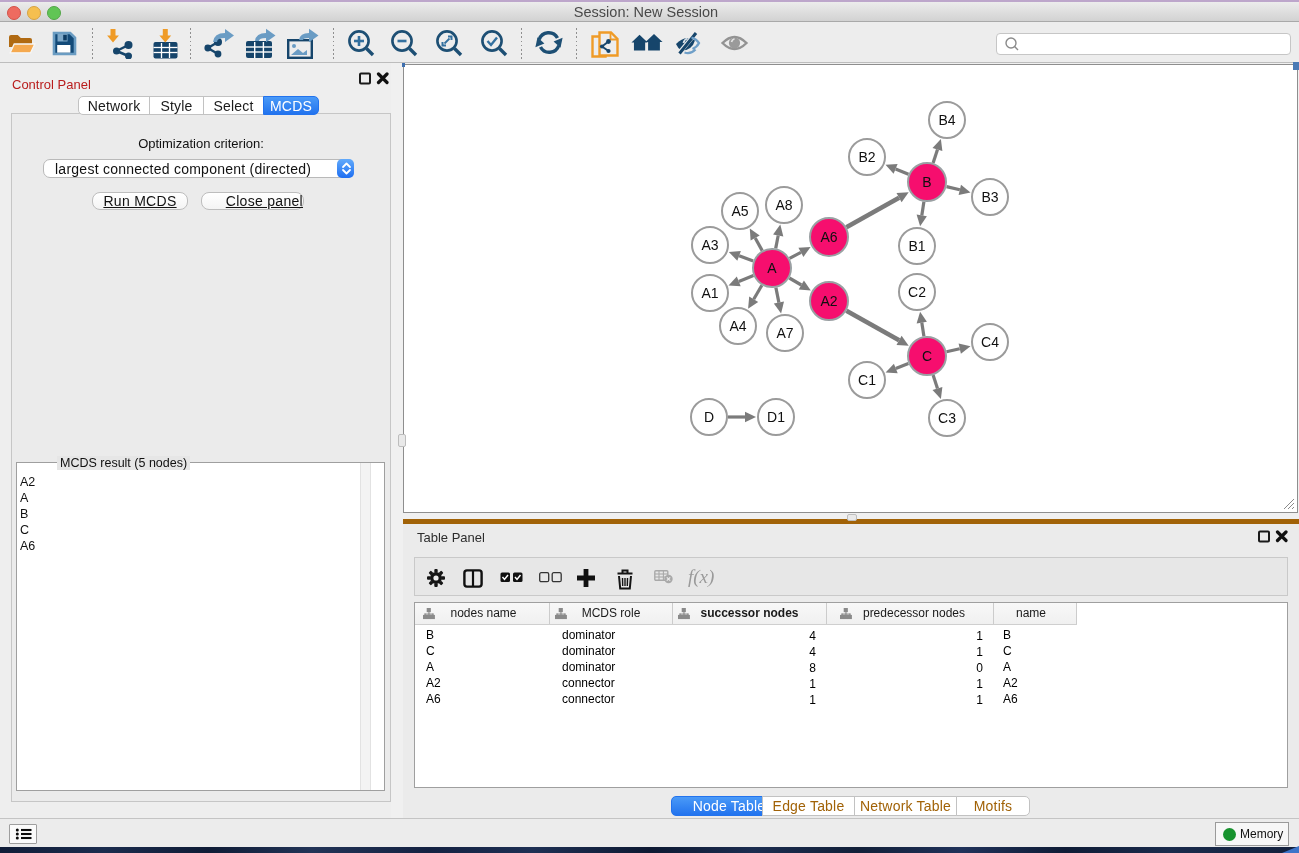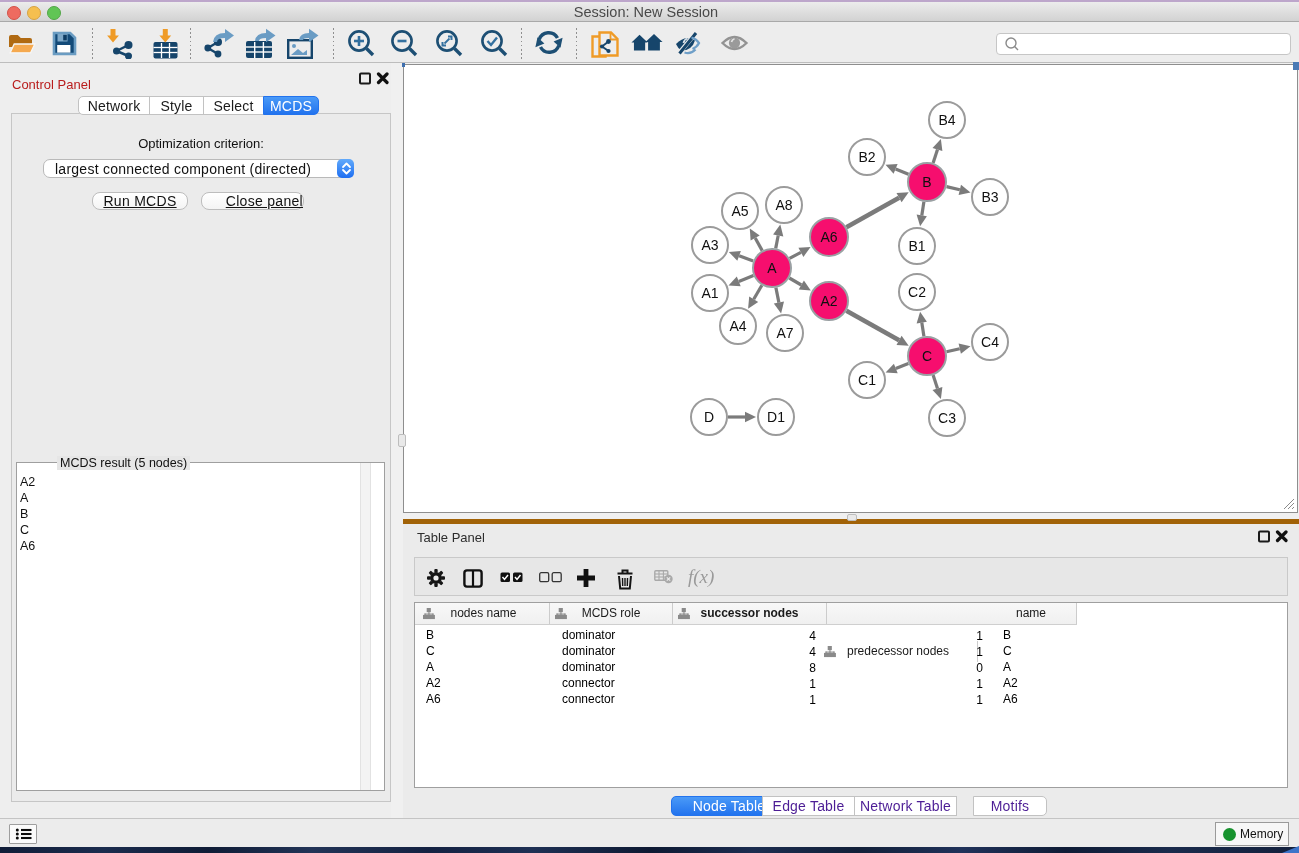--- a/index.html
+++ b/index.html
@@ -35,21 +35,21 @@
 #nettitle .title{width:100%;text-align:center;font-size:14.5px;color:#333;line-height:20px;}
 
 #tpanel{left:403px;top:519px;width:896px;height:299px;background:#ebebeb;border-top:5px solid #a16207;}
 #tpanel .ptitle{left:14px;top:6px;font-size:13px;color:#2d2d2d;position:absolute;}
 #ttoolbar{left:11px;top:33px;width:874px;height:39px;border:1px solid #c9c9c9;background:#e7e7e7;box-sizing:border-box;position:absolute;}
 #ttable{left:11px;top:78px;width:874px;height:186px;background:#fff;border:1px solid #9f9f9f;box-sizing:border-box;position:absolute;}
 #thead{position:absolute;left:0;top:0;width:662px;height:21px;background:linear-gradient(#f8f8f8,#f0f0f0);border-bottom:1px solid #cfcfcf;}
 .hcell{position:absolute;top:0;height:21px;border-right:1px solid #cccccc;box-sizing:border-box;}
 .hcell .lbl{position:absolute;width:100%;text-align:center;font-size:12px;color:#1a1a1a;line-height:21px;}
 .trow{position:absolute;font-size:12px;color:#000;height:16px;line-height:16px;}
-.seg2{position:absolute;height:20px;line-height:19px;font-size:14px;letter-spacing:0.2px;text-align:center;color:#4c1d95;background:#fff;border:1px solid #c2c2c2;box-sizing:border-box;}
+.seg2{position:absolute;height:20px;line-height:19px;font-size:14px;letter-spacing:0.2px;text-align:center;color:#a16207;background:#fff;border:1px solid #c2c2c2;box-sizing:border-box;}
 .seg2.sel{background:linear-gradient(#4a9af7,#2273ee);color:#fff;border-color:#2273ee;}
 
 #statusbar{left:0;top:818px;width:1299px;height:29px;background:#ececec;border-top:1px solid #c4c4c4;box-sizing:border-box;}
 #lbtn{left:9px;top:824px;width:28px;height:20px;background:#fbfbfb;border:1px solid #9e9e9e;border-radius:1px;box-sizing:border-box;}
 #membtn{left:1215px;top:822px;width:74px;height:24px;background:#f7f7f7;border:1px solid #9a9a9a;box-sizing:border-box;}
 #membtn .dot{position:absolute;left:7px;top:5px;width:13px;height:13px;border-radius:50%;background:#17922e;}
 #membtn .mt{position:absolute;left:24px;top:0;font-size:12px;line-height:22px;color:#111;}
 svg text{font-family:"Liberation Sans",sans-serif;}
 </style></head>
 <body>
@@ -408,21 +408,21 @@
               <rect x="4.2" y="7.5" width="4.5" height="4.5"></rect>
               <rect x="8.4" y="7.5" width="4.5" height="4.5"></rect>
               <rect x="5.8" y="4.5" width="1.3" height="3"></rect>
               <rect x="1.6" y="6" width="9.8" height="1.2"></rect>
               <rect x="1.6" y="6" width="1.3" height="2"></rect>
               <rect x="10.1" y="6" width="1.3" height="2"></rect>
             </g>
           </svg>
           <div class="lbl">successor nodes</div>
         </div>
-<div class="hcell" style="left:404px;width:159px;margin-top:38px;">
+<div class="hcell" style="left:420px;width:159px;">
           <svg style="position:absolute;left:5px;top:5px" width="12" height="12" viewBox="0 0 13 13">
             <g fill="#8a8a8a">
               <rect x="4" y="0" width="4.5" height="4.5"></rect>
               <rect x="0" y="7.5" width="4.5" height="4.5"></rect>
               <rect x="4.2" y="7.5" width="4.5" height="4.5"></rect>
               <rect x="8.4" y="7.5" width="4.5" height="4.5"></rect>
               <rect x="5.8" y="4.5" width="1.3" height="3"></rect>
               <rect x="1.6" y="6" width="9.8" height="1.2"></rect>
               <rect x="1.6" y="6" width="1.3" height="2"></rect>
               <rect x="10.1" y="6" width="1.3" height="2"></rect>
@@ -456,21 +456,21 @@
 <div class="trow" style="left:588px;top:72px;">A2</div>
 <div class="trow" style="left:11px;top:88px;">A6</div>
 <div class="trow" style="left:147px;top:88px;">connector</div>
 <div class="trow" style="left:303px;top:89px;width:98px;text-align:right;">1</div>
 <div class="trow" style="left:463px;top:89px;width:105px;text-align:right;">1</div>
 <div class="trow" style="left:588px;top:88px;">A6</div>
   </div>
   <div class="seg2 sel" style="left:268px;top:272px;width:116px;border-radius:5px 0 0 5px;">Node Table</div>
   <div class="seg2" style="left:359px;top:272px;width:93px;">Edge Table</div>
   <div class="seg2" style="left:451px;top:272px;width:103px;">Network Table</div>
-  <div class="seg2" style="left:570px;top:272px;width:74px;border-radius:0 5px 5px 0;">Motifs</div>
+  <div class="seg2" style="left:553px;top:272px;width:74px;border-radius:0 5px 5px 0;">Motifs</div>
 </div>
 <div class="abs" id="statusbar"></div>
 <div class="abs" id="lbtn">
   <svg width="26" height="18" viewBox="0 0 26 18">
       <g stroke="#0a0a0a" stroke-width="2.1">
         <line x1="11" y1="5" x2="21.5" y2="5"></line>
         <line x1="11" y1="9" x2="21.5" y2="9"></line>
         <line x1="11" y1="13" x2="21.5" y2="13"></line>
       </g>
       <g fill="#0a0a0a">

